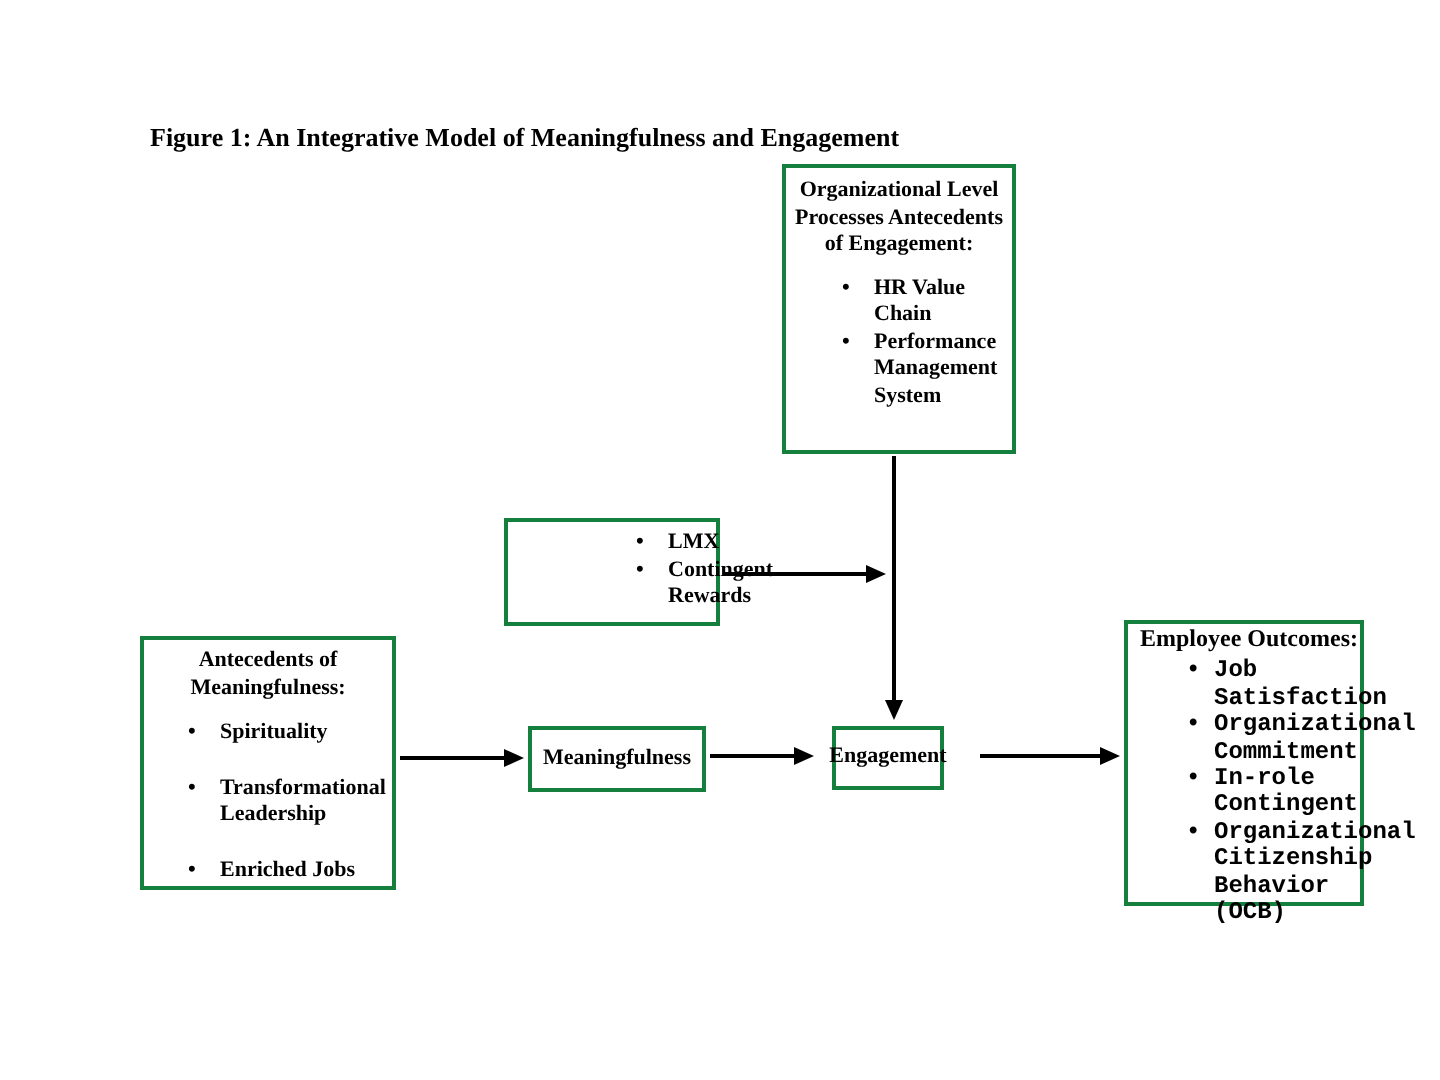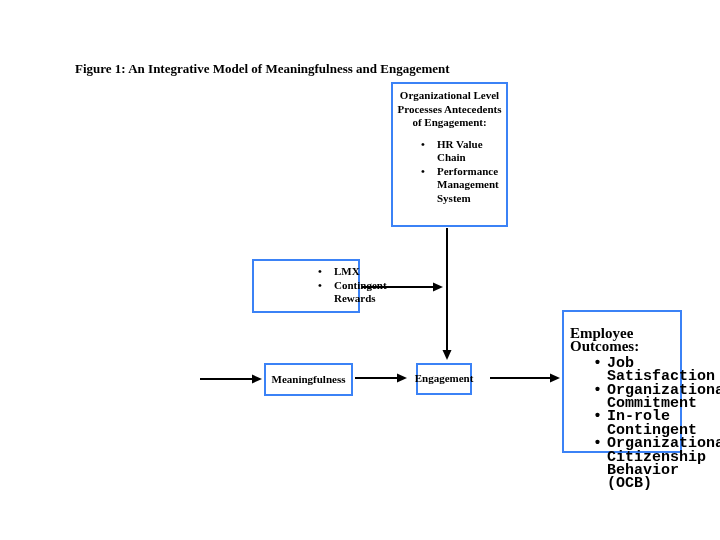--- a/index.html
+++ b/index.html
@@ -20,21 +20,21 @@
     position: absolute;
     left: 75px;
     top: 61px;
     font-size: 13px;
     font-weight: bold;
     white-space: nowrap;
   }
   .box {
     position: absolute;
     box-sizing: border-box;
-    border: 2px solid #3b82f6;
+    border: 2px solid #15803d;
     background: #ffffff;
     font-size: 11px;
     font-weight: bold;
     line-height: 13.5px;
   }
   .box-header-centered {
     text-align: center;
     padding: 0 2px;
   }
   .bullet-list {
@@ -67,21 +67,21 @@
   
   .small-box {
     display: flex;
     align-items: center;
     justify-content: center;
     text-align: left;
   }
   #box-meaning { left: 264px; top: 363px; width: 89px; height: 33px; }
   #box-engage  { left: 416px; top: 363px; width: 56px; height: 32px; }
   
-  #box-outcomes { left: 562px; top: 310px; width: 120px; height: 143px; padding-top: 15px; font-size: 15px; line-height: 13.4px; }
+  #box-outcomes { left: 562px; top: 310px; width: 120px; height: 143px; padding-top: 1px; font-size: 12px; line-height: 13.4px; }
   #box-outcomes .box-header-left { padding-left: 6px; }
   #box-outcomes .bullet-list { margin-top: 3px; font-family: Liberation Mono, monospace; }
   #box-outcomes .bullet-item { padding-left: 43px; }
   #box-outcomes .bullet-item::before { left: 29px; }
   
   #arrow-layer {
     position: absolute;
     left: 0;
     top: 0;
     width: 720px;
@@ -106,20 +106,28 @@
     </div>
   </div>
 
   <div class="box" id="box-lmx">
     <div class="bullet-list">
       <div class="bullet-item">LMX</div>
       <div class="bullet-item">Contingent Rewards</div>
     </div>
   </div>
 
+  <div class="box" id="box-ante">
+    <div class="box-header-centered">Antecedents of Meaningfulness:</div>
+    <div class="bullet-list">
+      <div class="bullet-item">Spirituality</div>
+      <div class="bullet-item">Transformational Leadership</div>
+      <div class="bullet-item">Enriched Jobs</div>
+    </div>
+  </div>
 
   <div class="box small-box" id="box-meaning">
     <span>Meaningfulness</span>
   </div>
 
   <div class="box small-box" id="box-engage">
     <span>Engagement</span>
   </div>
 
   <div class="box" id="box-outcomes">

